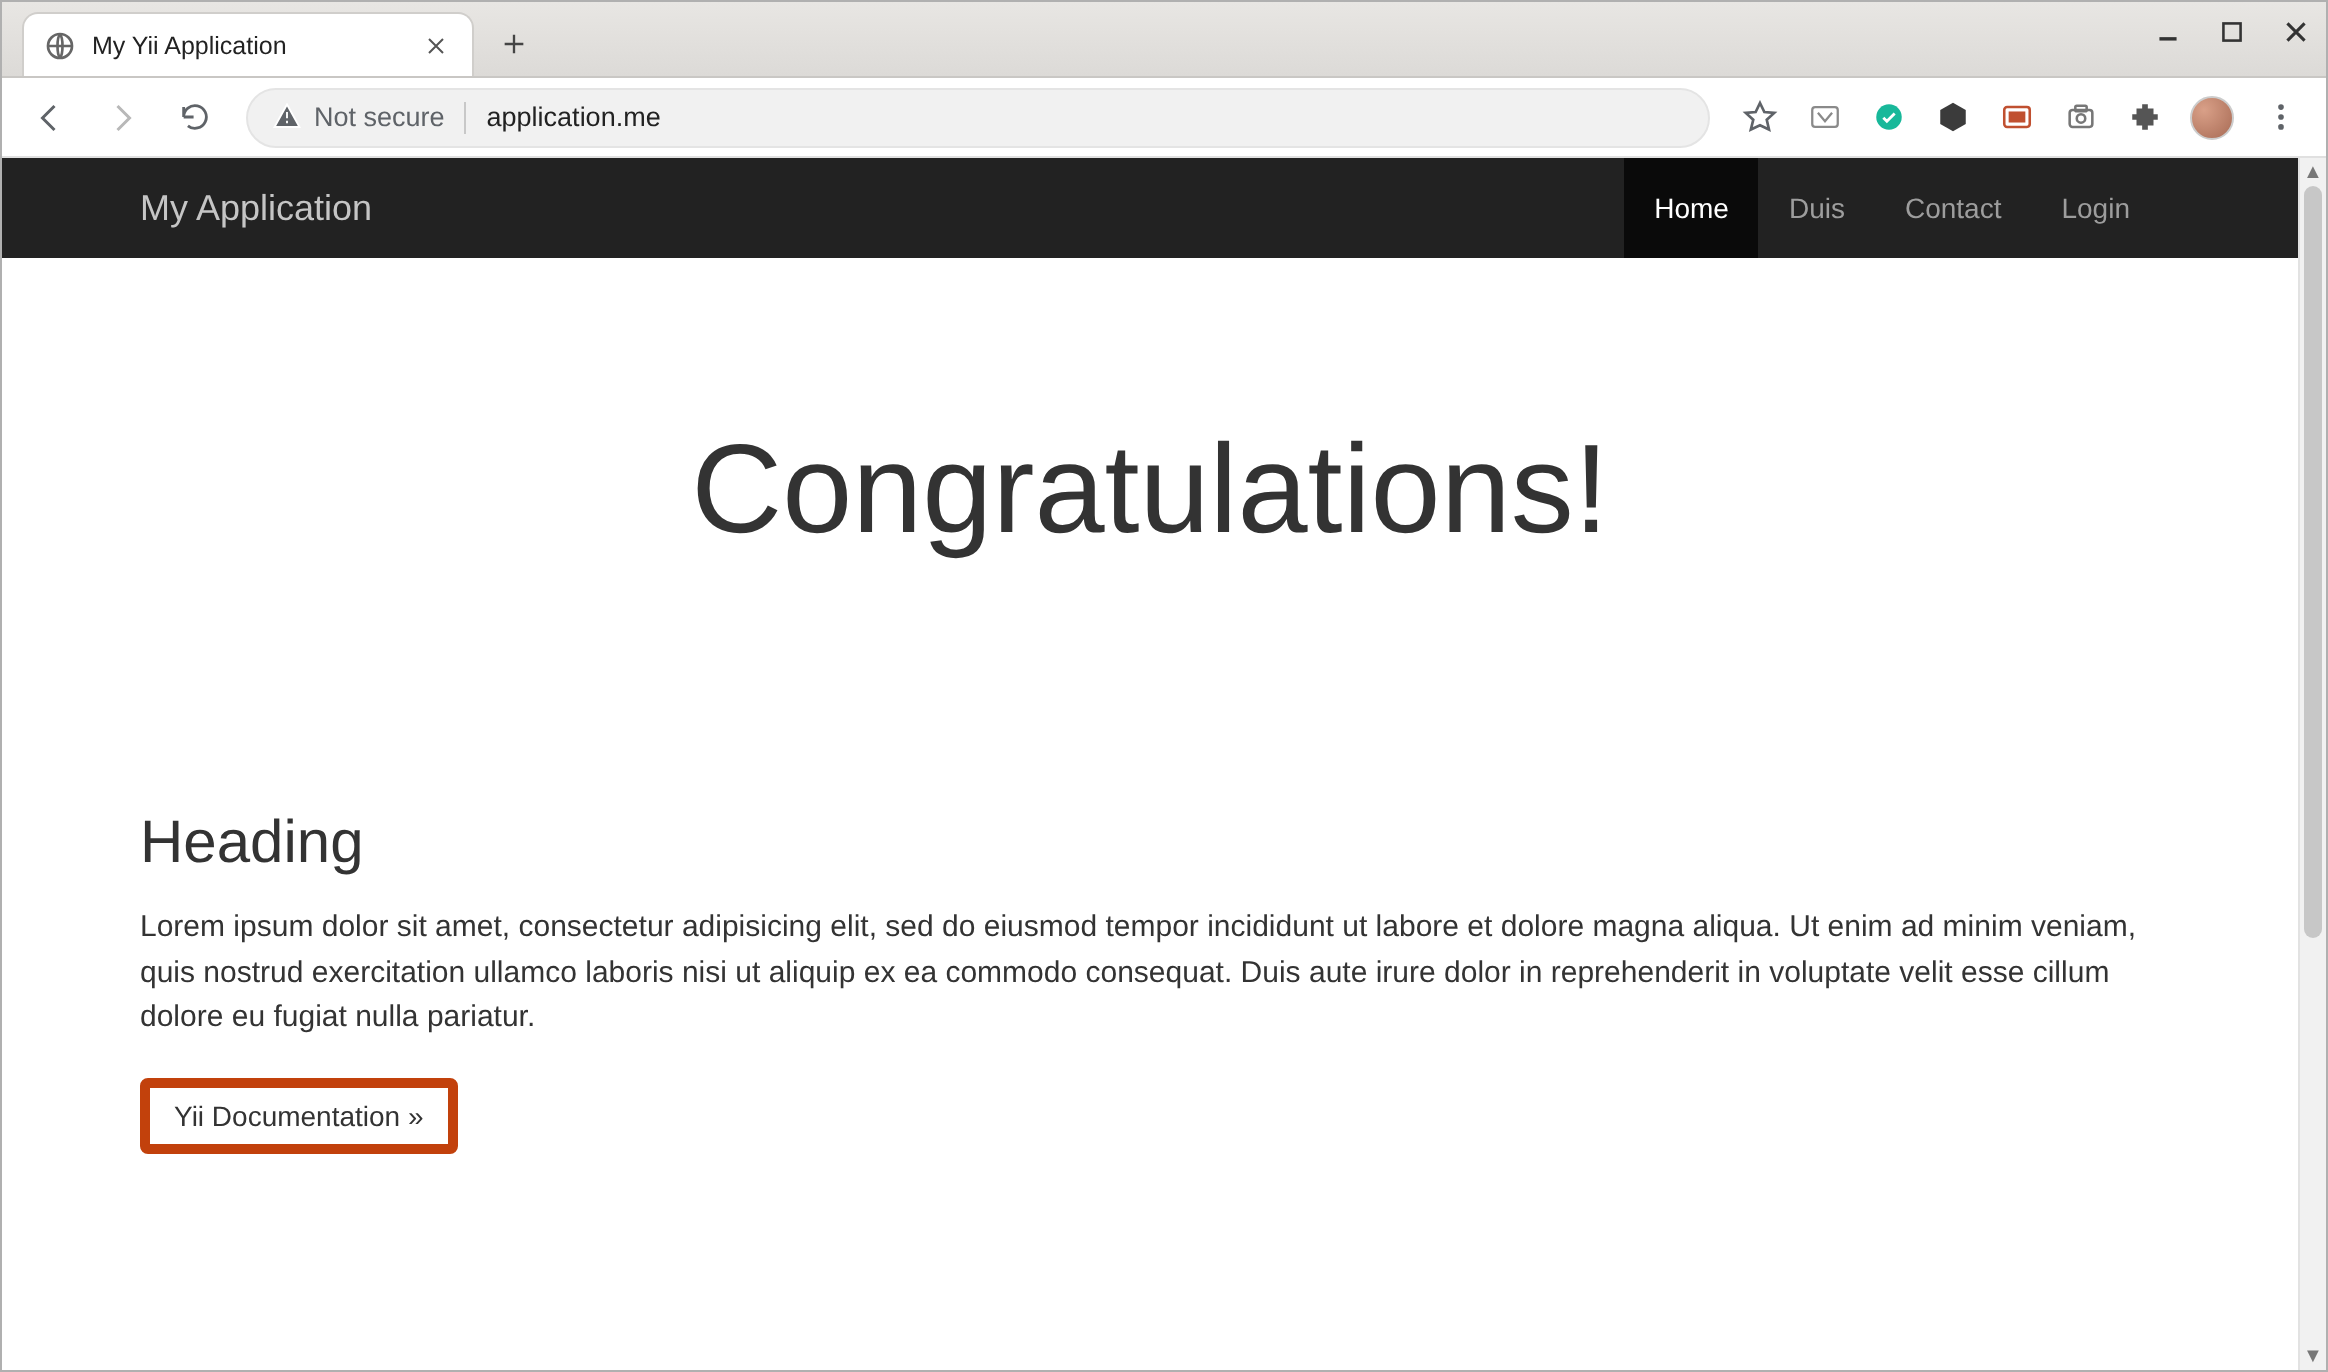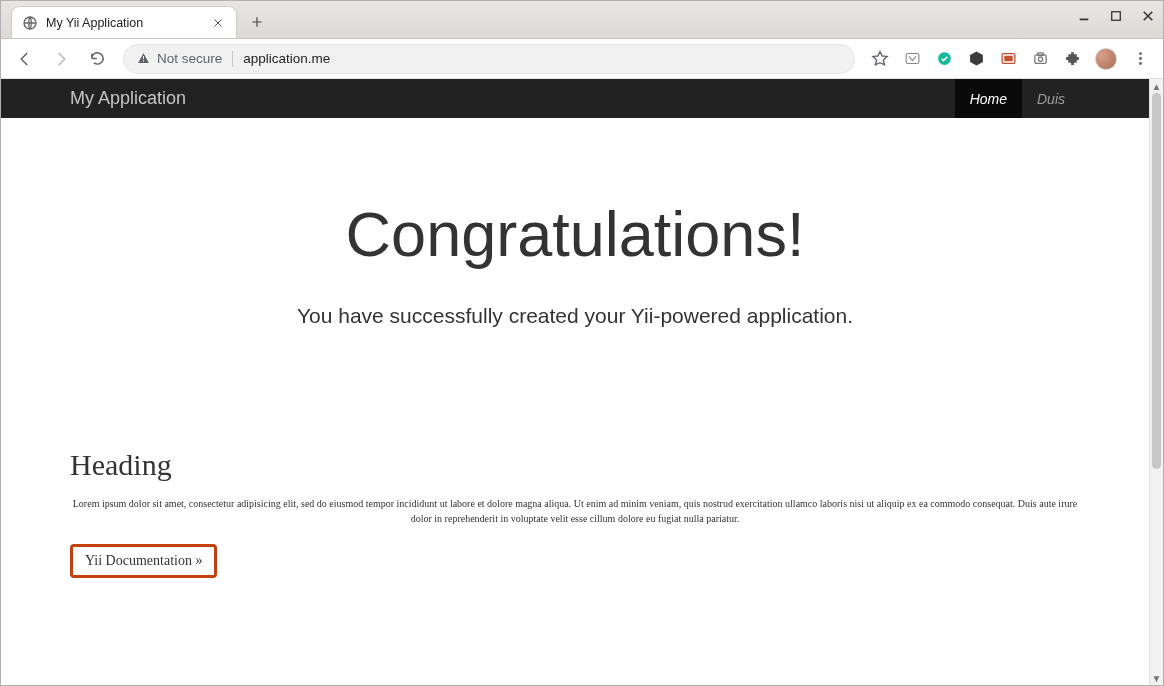--- a/index.html
+++ b/index.html
@@ -132,21 +132,21 @@
       display:flex;
       flex-direction:column;
       align-items:center;
     }
     .vscroll .arrow { height:14px; font-size:10px; color:#777; display:flex;align-items:center;justify-content:center;width:100%;}
     .vscroll .track { flex:1; width:100%; position:relative;}
     .vscroll .thumb { position:absolute; top:0; left:2px; right:2px; height:65%; background:#c7c7c7; border-radius:5px;}
     
     .navbar {
       background:#222;
-      height:39px;
+      height:50px;
       display:flex;
       align-items:flex-end;
       padding:0 0;
     }
     .navbar-inner {
       width: 1040px;
       margin: 0 auto;
       display:flex;
       align-items:center;
       height:100%;
@@ -155,21 +155,20 @@
     .brand {
       color:#c5c5c5;
       font-size:18px;
       font-weight:400;
       padding:0 0;
     }
     .navlinks {
       margin-left:auto;
       display:flex;
       height:100%;
-      font-style:italic;
     }
     .navlinks a {
       display:flex; align-items:center;
       padding:0 15px;
       color:#9d9d9d;
       text-decoration:none;
       font-size:14px;
       height:100%;
     }
     .navlinks a.active {
@@ -199,42 +198,40 @@
       font-size:21px;
       padding:14px 24px;
       border-radius:6px;
       border:1px solid #4cae4c;
       text-decoration:none;
     }
     .container {
       width:1040px;
       margin:0 auto;
       padding:0 15px;
-      font-family:Liberation Serif, serif;
     }
     .section h2 {
       font-size:30px;
       font-weight:500;
       color:#333;
       margin-bottom:14px;
     }
     .section p {
-      font-size:10px;
+      font-size:15px;
       color:#333;
       line-height:1.5;
       margin-bottom:18px;
-      text-align:center;
     }
     .btn-default {
       display:inline-block;
       padding:6px 12px;
       font-size:14px;
       color:#333;
       background:#fff;
-      border:3px solid #c2410c;
+      border:5px solid #c2410c;
       border-radius:4px;
       text-decoration:none;
     }
     svg { display:block; }
   </style>
 </head>
 <body>
 
 <div class="window-frame">
 
@@ -359,27 +356,28 @@
 
   <div class="viewport">
     <div class="page">
 
       <div class="navbar">
         <div class="navbar-inner">
           <a class="brand">My Application</a>
           <div class="navlinks">
             <a class="active">Home</a>
             <a>Duis</a>
+            <a>Contact</a>
+            <a>Login</a>
           </div>
         </div>
       </div>
 
       <div class="jumbo">
         <h1>Congratulations!</h1>
-        <p>You have successfully created your Yii-powered application.</p>
       </div>
 
       <div class="container">
         <div class="section">
           <h2>Heading</h2>
           <p>Lorem ipsum dolor sit amet, consectetur adipisicing elit, sed do eiusmod tempor incididunt ut labore et dolore magna aliqua. Ut enim ad minim veniam, quis nostrud exercitation ullamco laboris nisi ut aliquip ex ea commodo consequat. Duis aute irure dolor in reprehenderit in voluptate velit esse cillum dolore eu fugiat nulla pariatur.</p>
           <a class="btn-default">Yii Documentation »</a>
         </div>
       </div>
 

